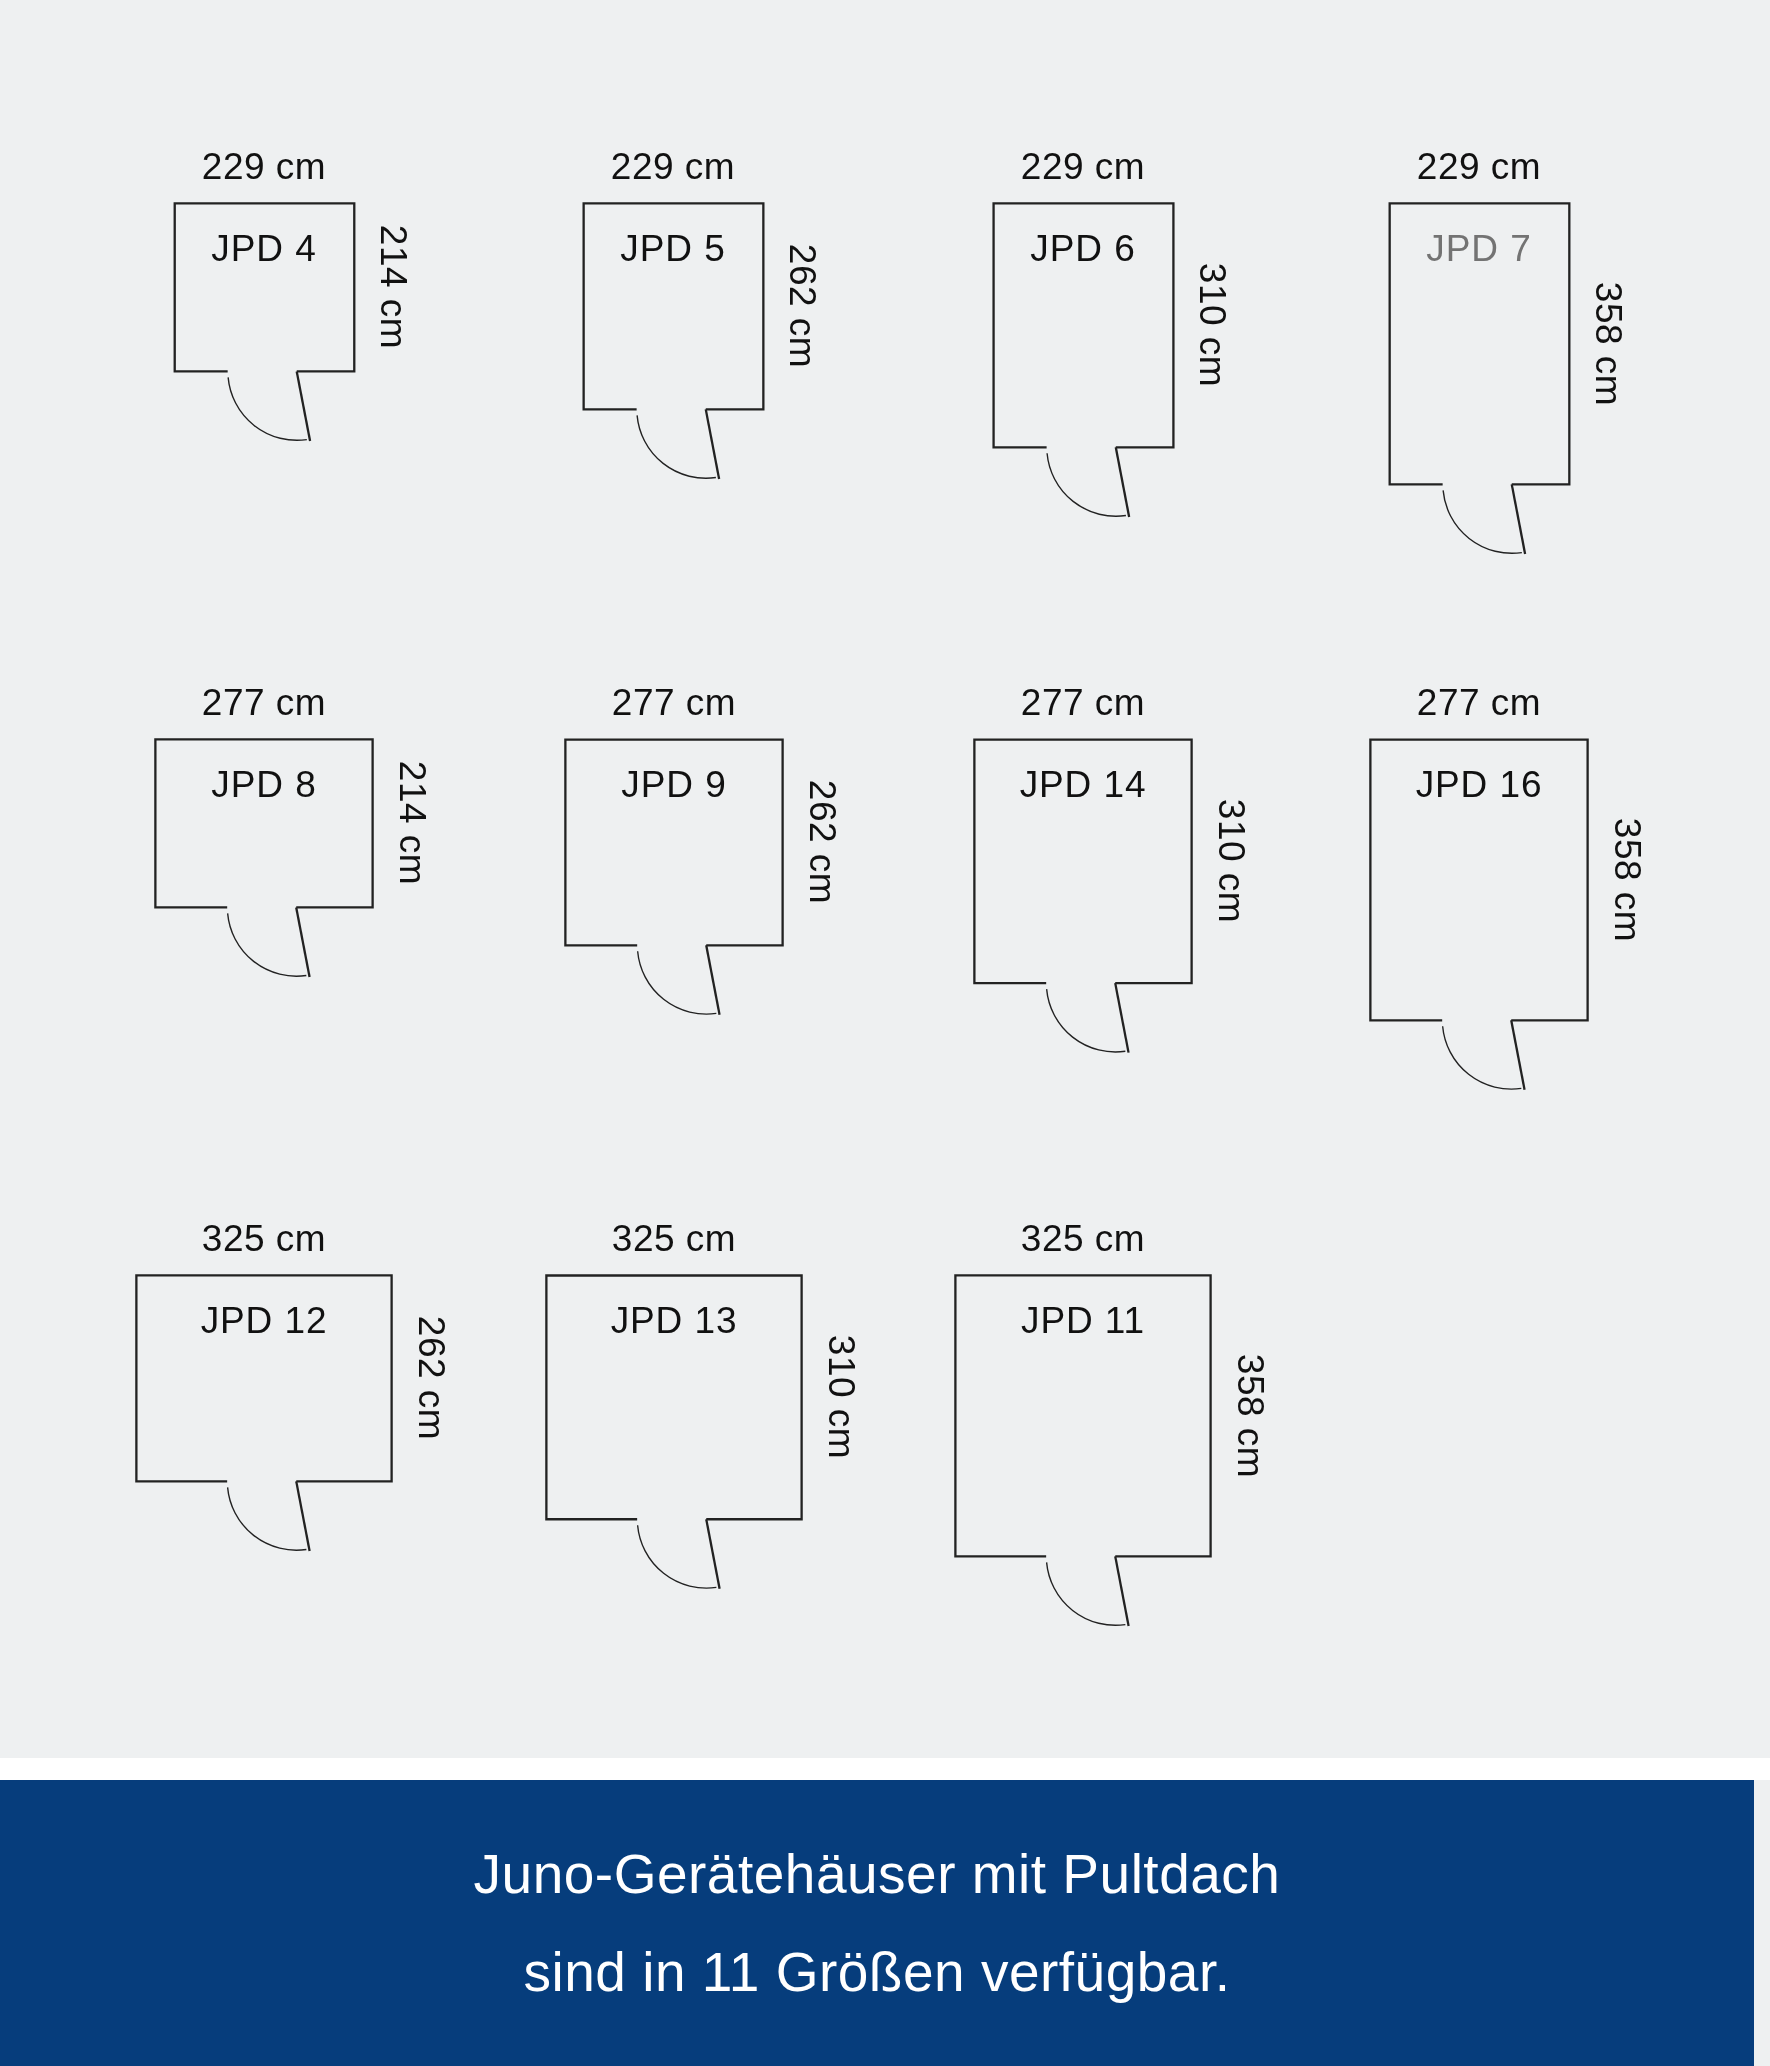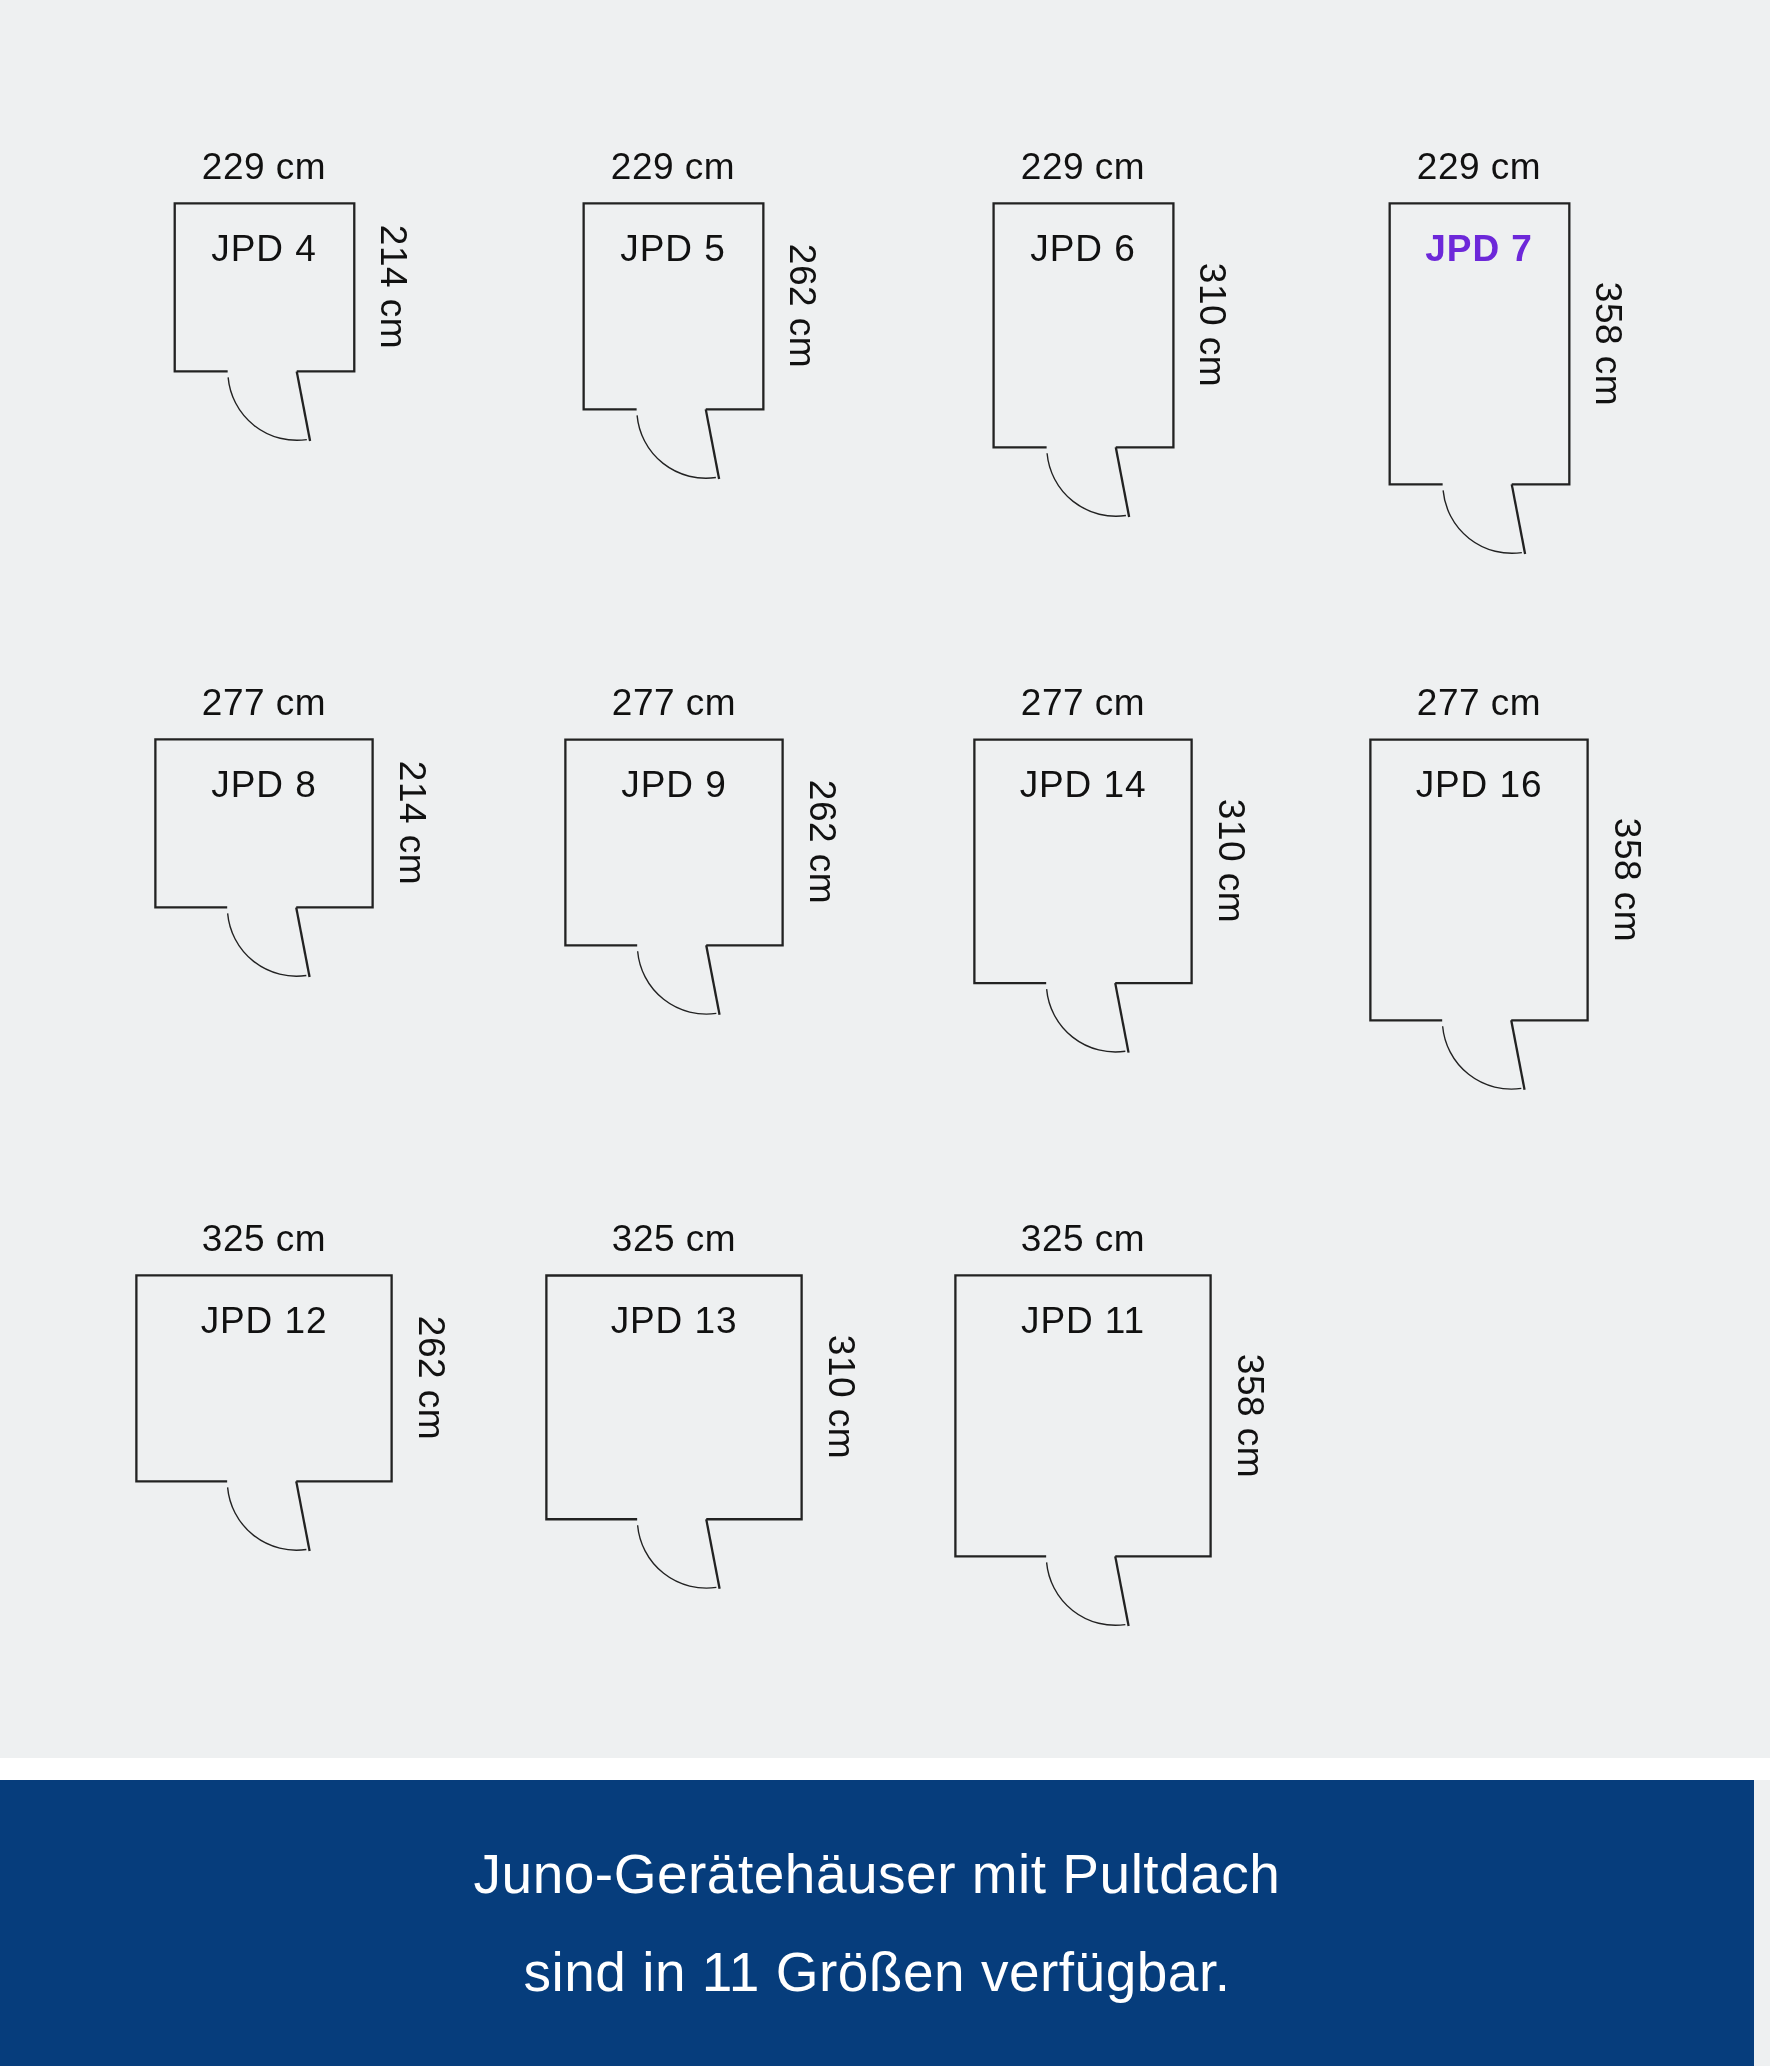--- a/index.html
+++ b/index.html
@@ -64,21 +64,21 @@
       <div class="shed-name" style="color: rgb(17, 17, 17);">JPD 6</div>
       <div class="dim-right" style="left: 197px; color: rgb(17, 17, 17);">310 cm</div>
     </div>
     <div class="card" style="left: 1389px; top: 203px; width: 180px; height: 281px;">
       <svg width="183" height="363" viewBox="-3 -3 396 788">
         <path d="M 115 610 L 0 610 L 0 0 L 390 0 L 390 610 L 265 610" fill="none" stroke="#222222" stroke-width="5"></path>
         <path d="M 265 610 L 294 761" fill="none" stroke="#222222" stroke-width="5"></path>
         <path d="M 116 623 A 150 150 0 0 0 287 758" fill="none" stroke="#222222" stroke-width="3"></path>
       </svg>
       <div class="dim-top" style="color: rgb(17, 17, 17);">229 cm</div>
-      <div class="shed-name" style="color: #6d28d9; font-weight: bold;">JPD 7</div>
+      <div class="shed-name" style="color: #737373;">JPD 7</div>
       <div class="dim-right" style="left: 197px; color: rgb(17, 17, 17);">358 cm</div>
     </div>
     <div class="card" style="left: 155px; top: 739px; width: 218px; height: 168px;">
       <svg width="220" height="250" viewBox="-3 -3 478 543">
         <path d="M 156 365 L 0 365 L 0 0 L 472 0 L 472 365 L 306 365" fill="none" stroke="#222222" stroke-width="5"></path>
         <path d="M 306 365 L 335 516" fill="none" stroke="#222222" stroke-width="5"></path>
         <path d="M 157 378 A 150 150 0 0 0 328 513" fill="none" stroke="#222222" stroke-width="3"></path>
       </svg>
       <div class="dim-top" style="color: rgb(17, 17, 17);">277 cm</div>
       <div class="shed-name" style="color: rgb(17, 17, 17);">JPD 8</div>

